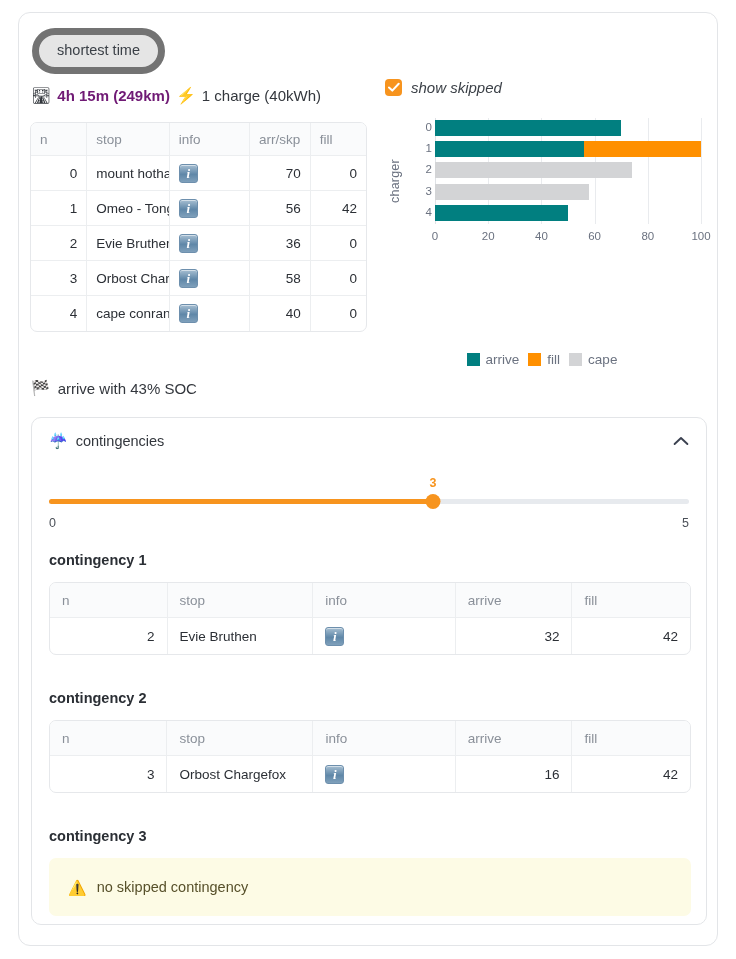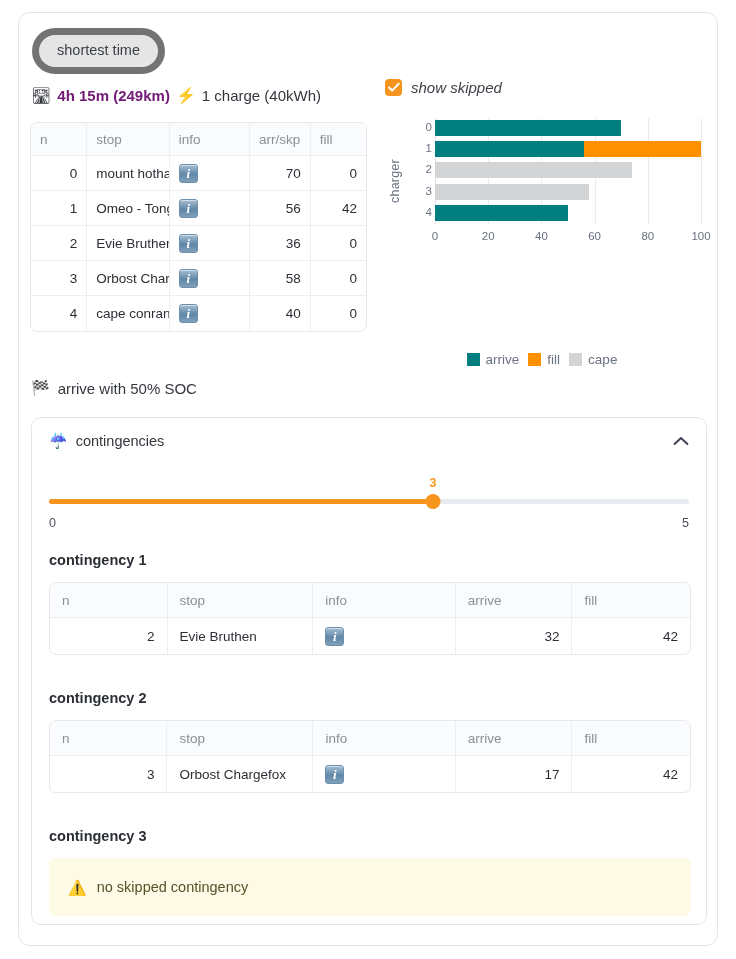--- a/index.html
+++ b/index.html
@@ -382,21 +382,21 @@
         <span class="item">
           <span class="sw" style="background:#d3d4d6"></span>
           <span>cape</span>
         </span>
       </div>
     </div>
   </div>
 
   <div class="arrive-soc">
     <span class="emoji">🏁</span>
-    <span>arrive with 50% SOC</span>
+    <span>arrive with 43% SOC</span>
   </div>
 
   <div class="cont-card">
 
     <div class="cont-head">
       <span class="emoji">☔</span>
       <span class="title">contingencies</span>
       <span class="chev">
         <svg width="16" height="10" viewBox="0 0 16 10">
           <path d="M1.6 8 L8 2 L14.4 8" stroke="#3b4150" stroke-width="1.9" fill="none" stroke-linecap="round" stroke-linejoin="round"></path>
@@ -444,21 +444,21 @@
           <th class="cc-info">info</th>
           <th class="cc-arr">arrive</th>
           <th class="cc-fill">fill</th>
         </tr>
       </thead>
       <tbody>
         <tr>
           <td class="cc-n num">3</td>
           <td class="cc-stop stopname">Orbost Chargefox</td>
           <td class="cc-info"><span class="info-ico">i</span></td>
-          <td class="cc-arr num">17</td>
+          <td class="cc-arr num">16</td>
           <td class="cc-fill num">42</td>
         </tr>
       </tbody>
     </table>
 
     <div class="cont-title" style="top:410px">contingency 3</div>
     <div class="warn-box" style="top:440px">
       <span class="warn-ico">⚠️</span>
       <span class="wtext">no skipped contingency</span>
     </div>

